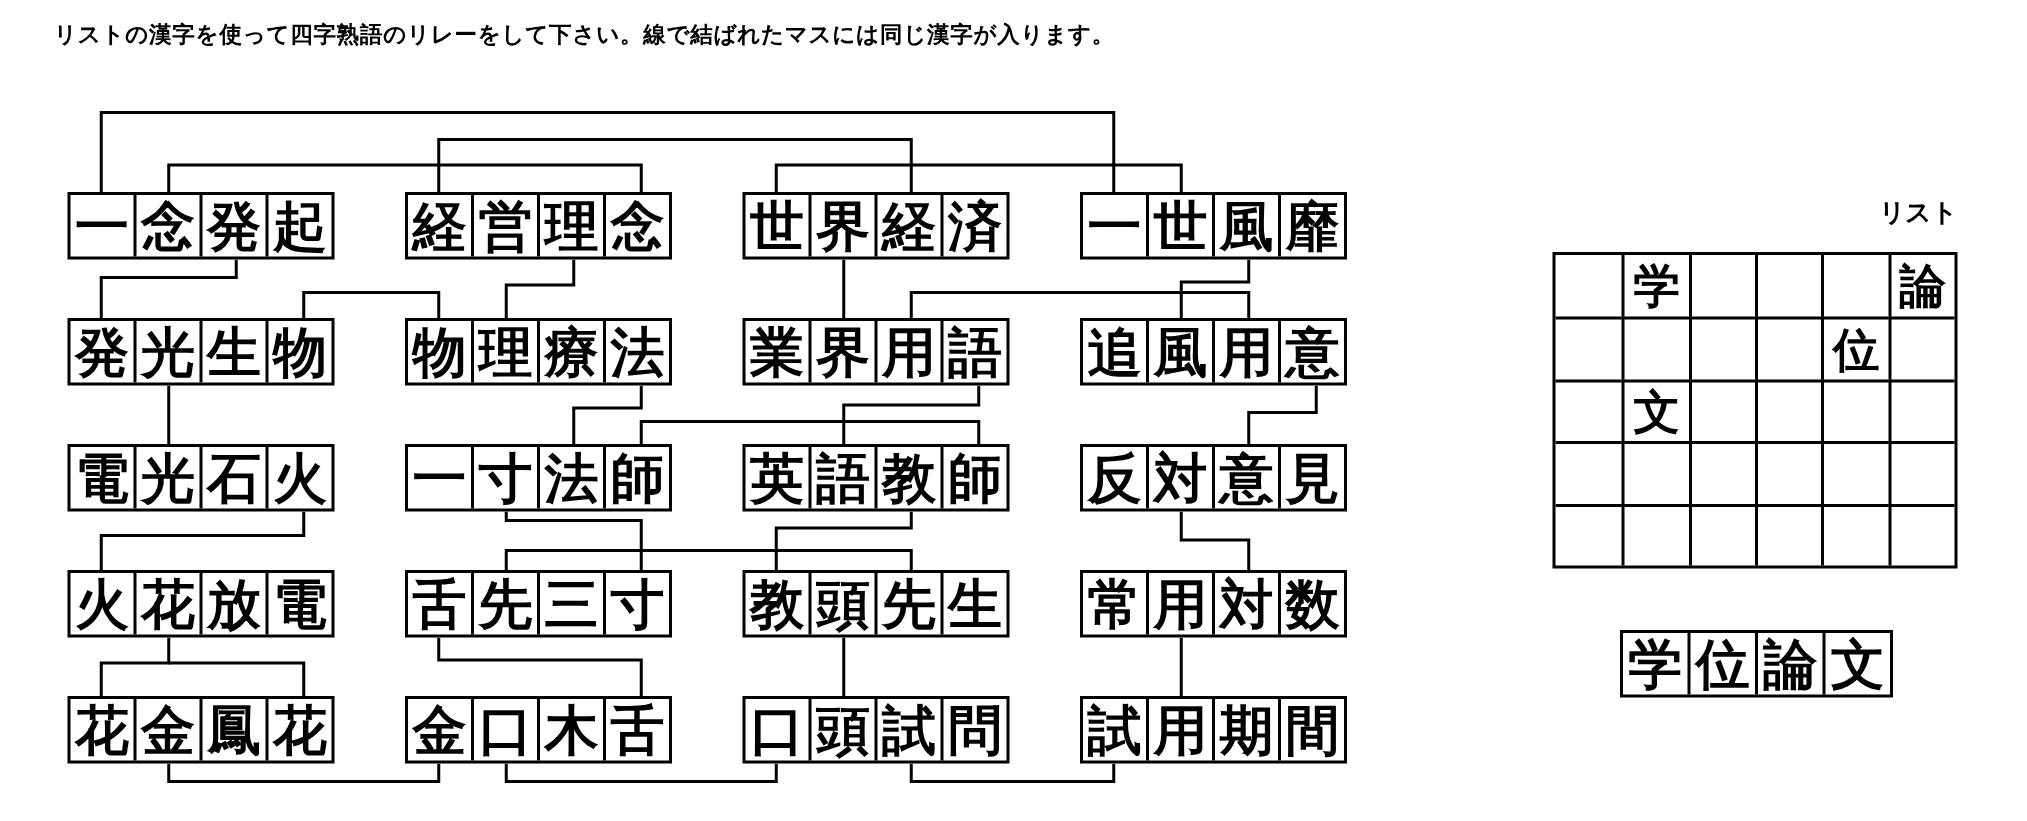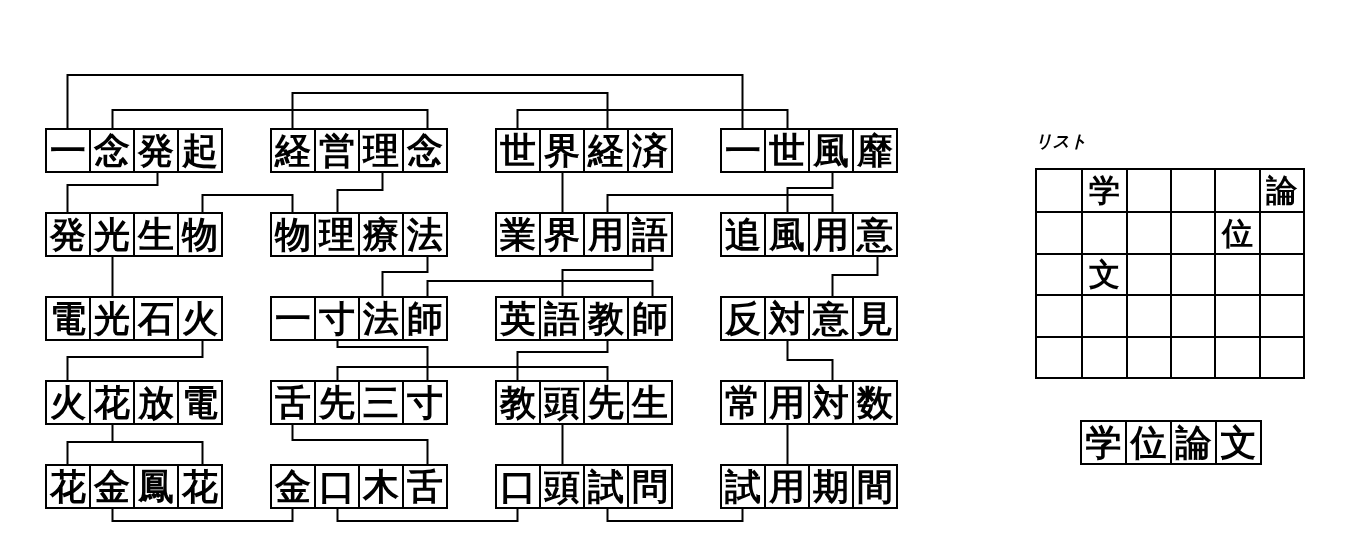--- a/index.html
+++ b/index.html
@@ -50,24 +50,23 @@
     font-weight: bold;
     line-height: 1;
     overflow: hidden;
   }
   .kcell + .kcell { border-left: 2px solid #000000; }
   #list-title {
     position: absolute;
     left: 1035px;
     top: 130px;
     width: 270px;
-    text-align: left;
+    text-align: right;
     font-size: 17px;
     font-weight: bold;
-    font-style: italic;
   }
   #list-grid {
     position: absolute;
     left: 1035px;
     top: 168px;
     width: 270px;
     height: 211px;
     box-sizing: border-box;
     border: 2px solid #000000;
     background: #ffffff;
@@ -95,20 +94,21 @@
     box-sizing: border-box;
     border: 2px solid #000000;
     background: #ffffff;
     display: flex;
   }
 </style>
 </head>
 <body>
 
 <div class="page">
+  <div class="instr" id="instr1">リストの漢字を使って四字熟語のリレーをして下さい。線で結ばれたマスには同じ漢字が入ります。</div>
   <svg id="wires" xmlns="http://www.w3.org/2000/svg">
       <polyline points="67.5,128 67.5,75 742.5,75 742.5,128"></polyline>
       <polyline points="292.5,128 292.5,93 607.5,93 607.5,128"></polyline>
       <polyline points="112.5,128 112.5,110 427.5,110 427.5,128"></polyline>
       <polyline points="517.5,128 517.5,110 787.5,110 787.5,128"></polyline>
       <polyline points="157.5,173 157.5,185 67.5,185 67.5,212"></polyline>
       <polyline points="382.5,173 382.5,190 337.5,190 337.5,212"></polyline>
       <polyline points="202.5,212 202.5,195 292.5,195 292.5,212"></polyline>
       <polyline points="562.5,173 562.5,212"></polyline>
       <polyline points="832.5,173 832.5,188 787.5,188 787.5,212"></polyline>

